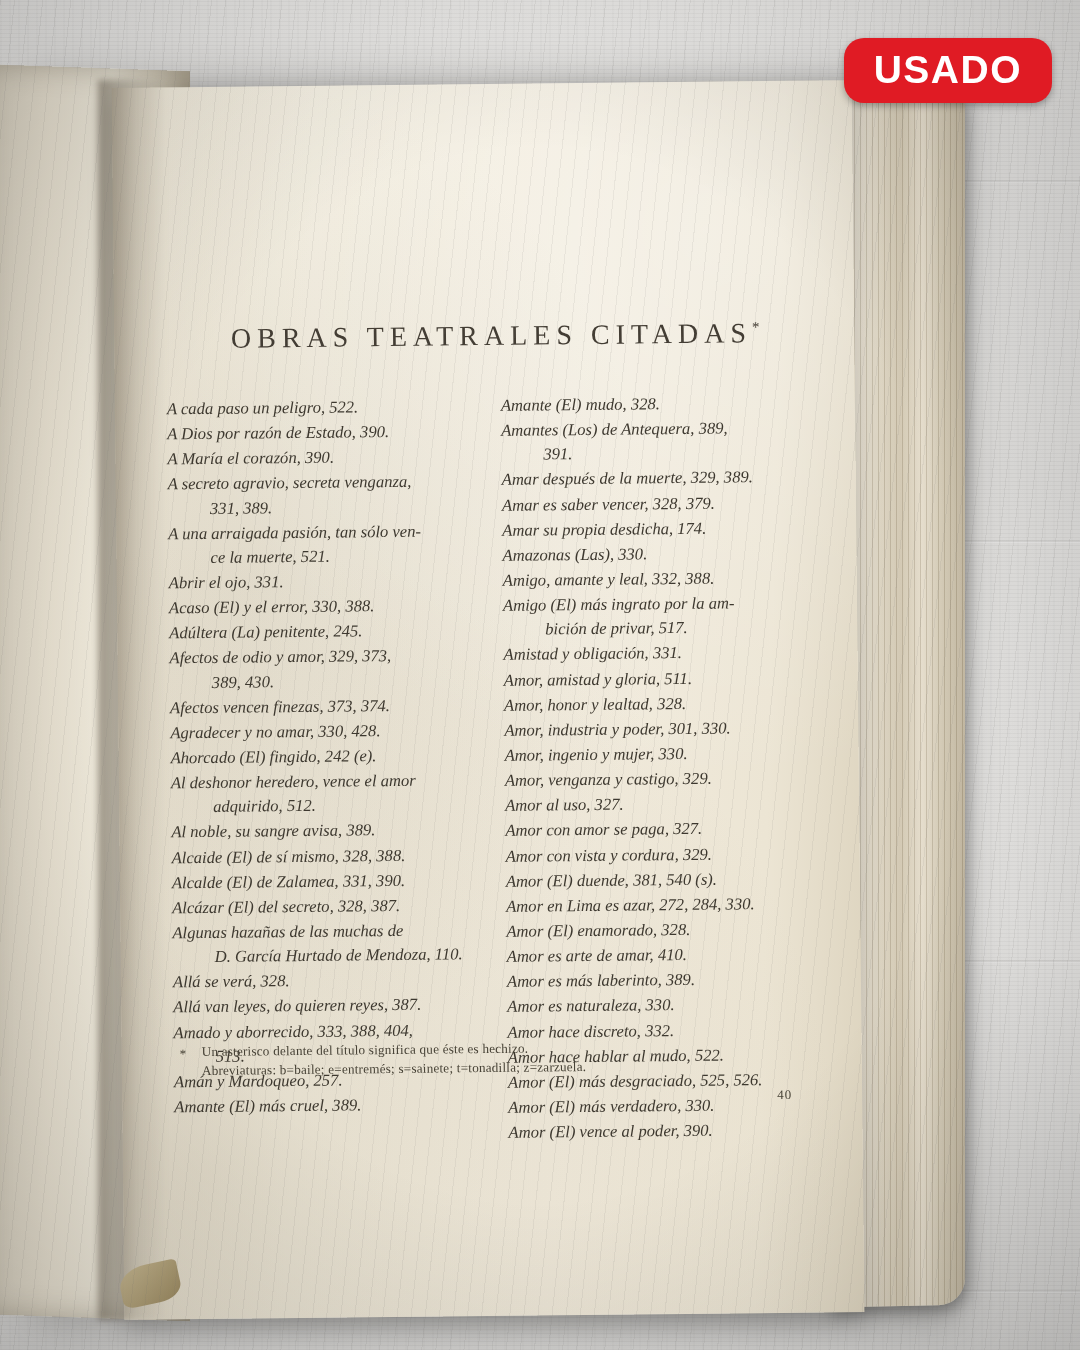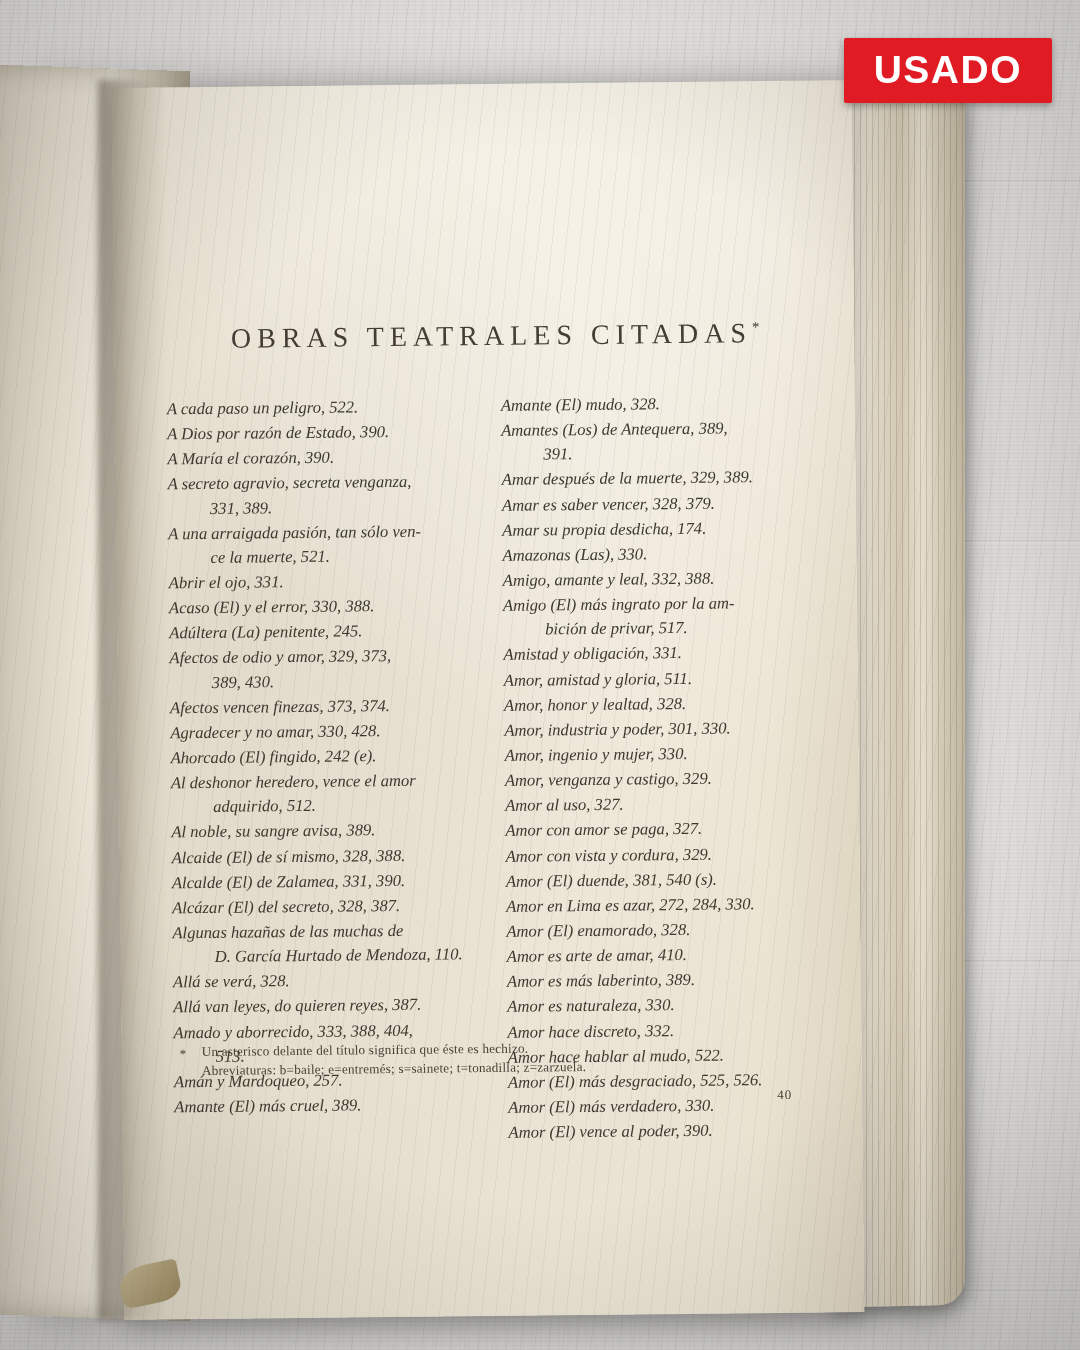--- a/index.html
+++ b/index.html
@@ -65,21 +65,21 @@
     position: absolute;
     top: 38px;
     right: 28px;
     background: #e01b24;
     color: #ffffff;
     font-family: "Liberation Sans", sans-serif;
     font-weight: bold;
     font-size: 39px;
     letter-spacing: 1.5px;
     padding: 12px 30px 14px 30px;
-    border-radius: 2px;
+    border-radius: 20px;
     box-shadow: 0 3px 7px rgba(0,0,0,.30);
     line-height: 1;
     z-index: 40;
   }
 
   
   .book {
     position: absolute;
     left: 0px;
     top: 22px;

